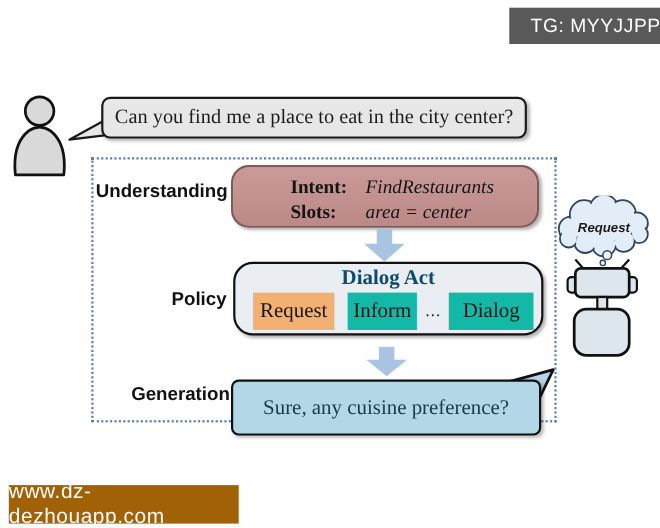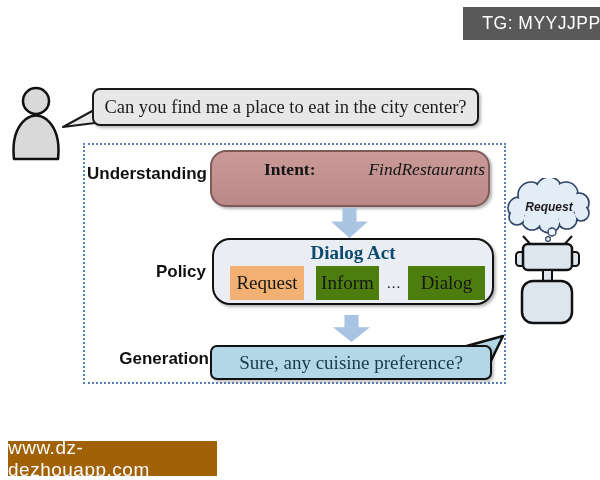--- a/index.html
+++ b/index.html
@@ -33,49 +33,49 @@
   
   #understanding-box{
     left:210px;top:150px;width:280px;height:57px;box-sizing:border-box;
     background:linear-gradient(180deg,#ca9a98,#bb8a88);
     border:2px solid #7e5a58;border-radius:16px;
     box-shadow:2px 2px 3px rgba(0,0,0,.3);
     padding:6px 0 0 52px;font-family:"Liberation Serif",serif;font-size:17.5px;color:#141414;
   }
   .kv-row{line-height:23px;white-space:nowrap;}
   .kv-key{display:inline-block;width:64px;font-weight:bold;}
-  .kv-val{font-style:italic;margin-left:36px;}
+  .kv-val{font-style:italic;}
   
   .block-arrow{
     background:#a9c3e3;
     clip-path:polygon(31% 0,69% 0,69% 45%,100% 45%,50% 100%,0% 45%,31% 45%);
   }
   #arrow-1{left:331px;top:208px;width:37px;height:30px;}
   #arrow-2{left:333px;top:315px;width:37px;height:27px;}
   
   #policy-box{
     left:212px;top:238px;width:282px;height:67px;box-sizing:border-box;
     background:#eaeef2;border:2.5px solid #111;border-radius:18px;
     box-shadow:2px 2px 3px rgba(0,0,0,.3);
   }
   #dialog-act-title{
     position:absolute;left:0;top:2px;width:100%;text-align:center;
     font-family:"Liberation Serif",serif;font-weight:bold;font-size:19px;color:#0c4a6e;
   }
   .act-chip{
     position:absolute;top:26px;height:34px;display:flex;align-items:center;justify-content:center;
-    font-family:"Liberation Serif",serif;font-size:19px;color:#161616;background:#4d7c0f;
+    font-family:"Liberation Serif",serif;font-size:19px;color:#161616;background:#14b8a6;
   }
   #chip-request{left:16px;width:74px;background:#f2b173;}
   #chip-inform{left:102px;width:63px;}
   #chip-ellipsis{left:168px;width:24px;background:transparent;font-size:15px;letter-spacing:1px;}
   #chip-confirm{left:194px;width:77px;}
   
   #generation-bubble{
-    left:210px;top:345px;width:282px;height:35px;box-sizing:border-box;
+    left:210px;top:345px;width:282px;height:51px;box-sizing:border-box;
     background:#b3d7e6;border:2px solid #111;border-radius:7px;
     display:flex;align-items:center;justify-content:center;
     font-family:"Liberation Serif",serif;font-size:19px;color:#173a4d;
     box-shadow:2px 2px 3px rgba(0,0,0,.25);
   }
   svg{display:block;}
 </style>
 </head>
 <body>
 
@@ -101,20 +101,24 @@
   <div class="abs" id="pipeline-frame"></div>
 
   <div class="abs stage-label" id="label-policy">Policy</div>
   <div class="abs stage-label" id="label-understanding">Understanding</div>
   <div class="abs stage-label" id="label-generation">Generation</div>
 
   <div class="abs" id="understanding-box">
     <div class="kv-row">
       <span class="kv-key">Intent:</span>
       <span class="kv-val">FindRestaurants</span>
+    </div>
+    <div class="kv-row">
+      <span class="kv-key">Slots:</span>
+      <span class="kv-val">area = center</span>
     </div>
   </div>
 
   <div class="abs block-arrow" id="arrow-1"></div>
 
   <div class="abs" id="policy-box">
     <div id="dialog-act-title">Dialog Act</div>
     <div class="act-chip" id="chip-request">Request</div>
     <div class="act-chip" id="chip-inform">Inform</div>
     <div class="act-chip" id="chip-ellipsis">...</div>

